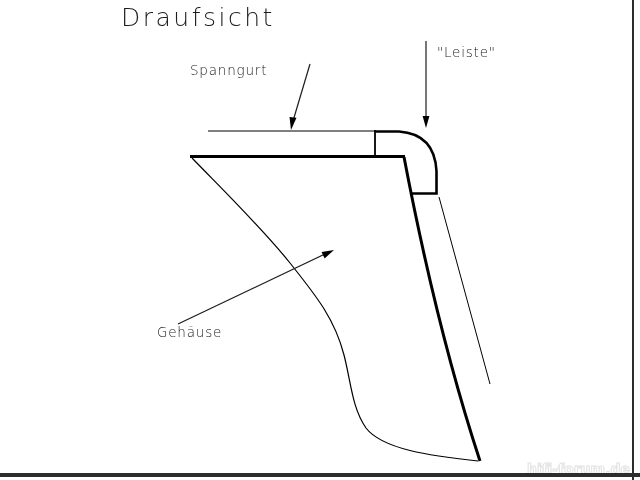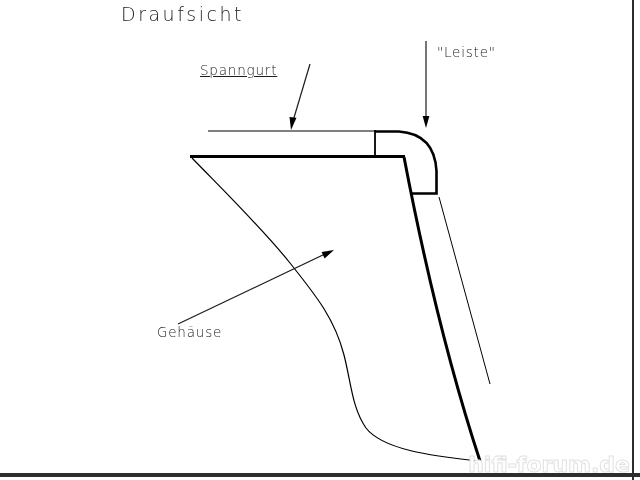--- a/index.html
+++ b/index.html
@@ -13,40 +13,40 @@
     font-family: "DejaVu Sans", "Liberation Sans", sans-serif;
   }
   svg.drawing {
     position: absolute;
     left: 0; top: 0;
     width: 640px; height: 480px;
   }
   .page-title {
     position: absolute;
     left: 121px; top: 3px;
-    font-size: 19px;
+    font-size: 25px;
     font-weight: 300;
     letter-spacing: 2.5px;
     color: #1c1c1c;
   }
   .callout-label {
     position: absolute;
     font-size: 13.5px;
     font-weight: 300;
     letter-spacing: 0.8px;
     color: #1c1c1c;
     white-space: nowrap;
   }
-  .label-spanngurt { left: 200px; top: 62px; text-decoration: underline; }
+  .label-spanngurt { left: 190px; top: 62px; }
   .label-leiste    { left: 437px; top: 44px; }
   .label-gehaeuse  { left: 133px; top: 324px; margin-left: 24px; }
   .watermark {
     position: absolute;
     right: 10px; bottom: 3px;
-    font-size: 22px;
+    font-size: 14px;
     font-weight: bold;
     letter-spacing: 0px;
     color: #ffffff;
     -webkit-text-stroke: 1px #e2e2e2;
     text-shadow: 0 0 1px #e8e8e8;
   }
   .frame-right {
     position: absolute;
     right: 6px; top: 0;
     width: 2px; height: 480px;

